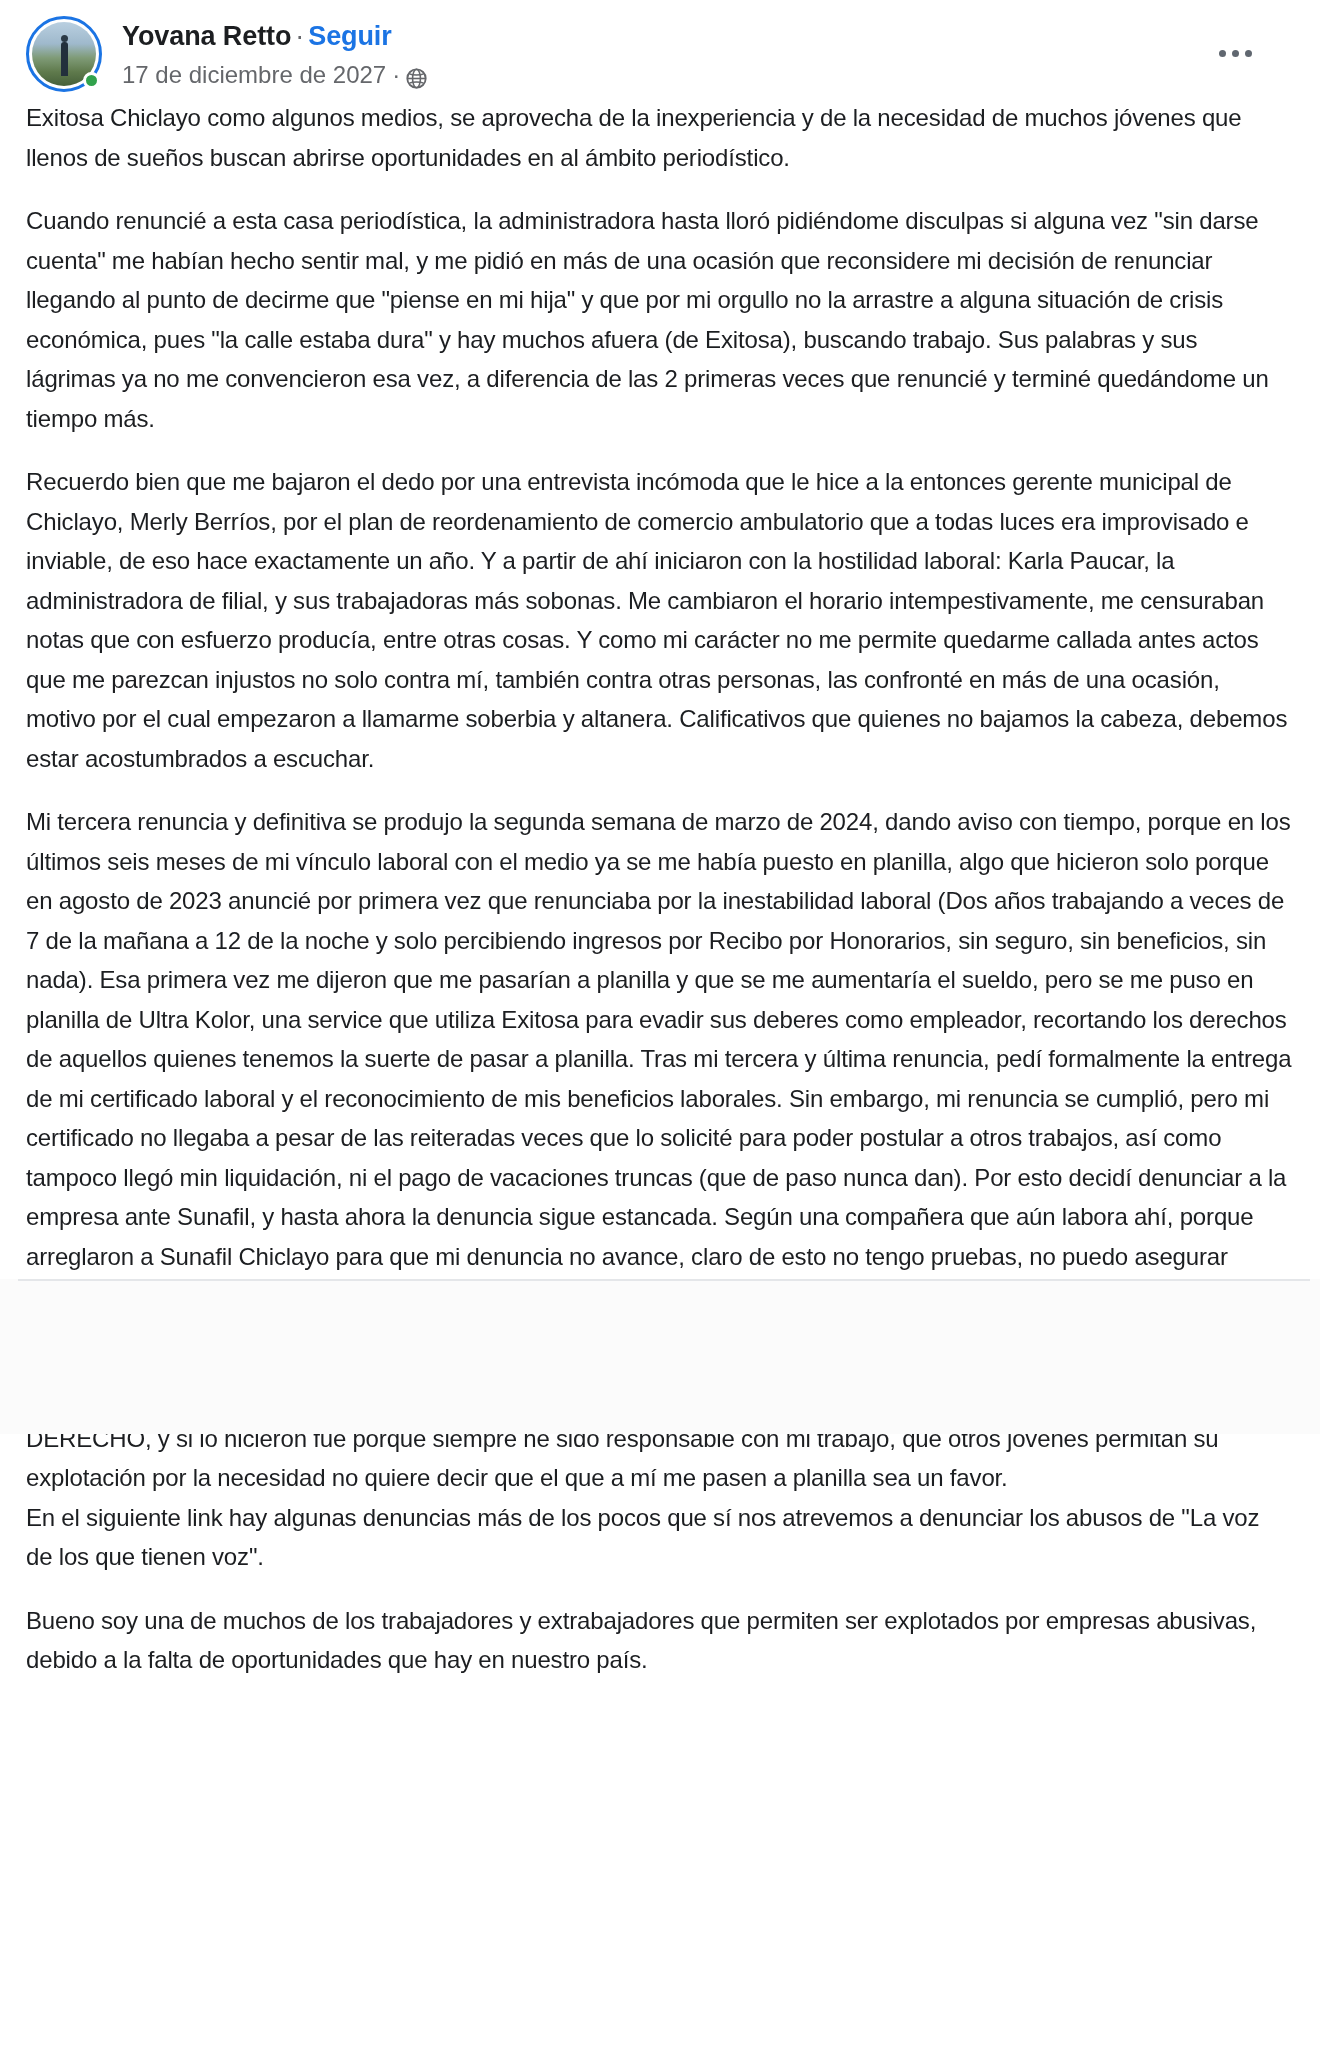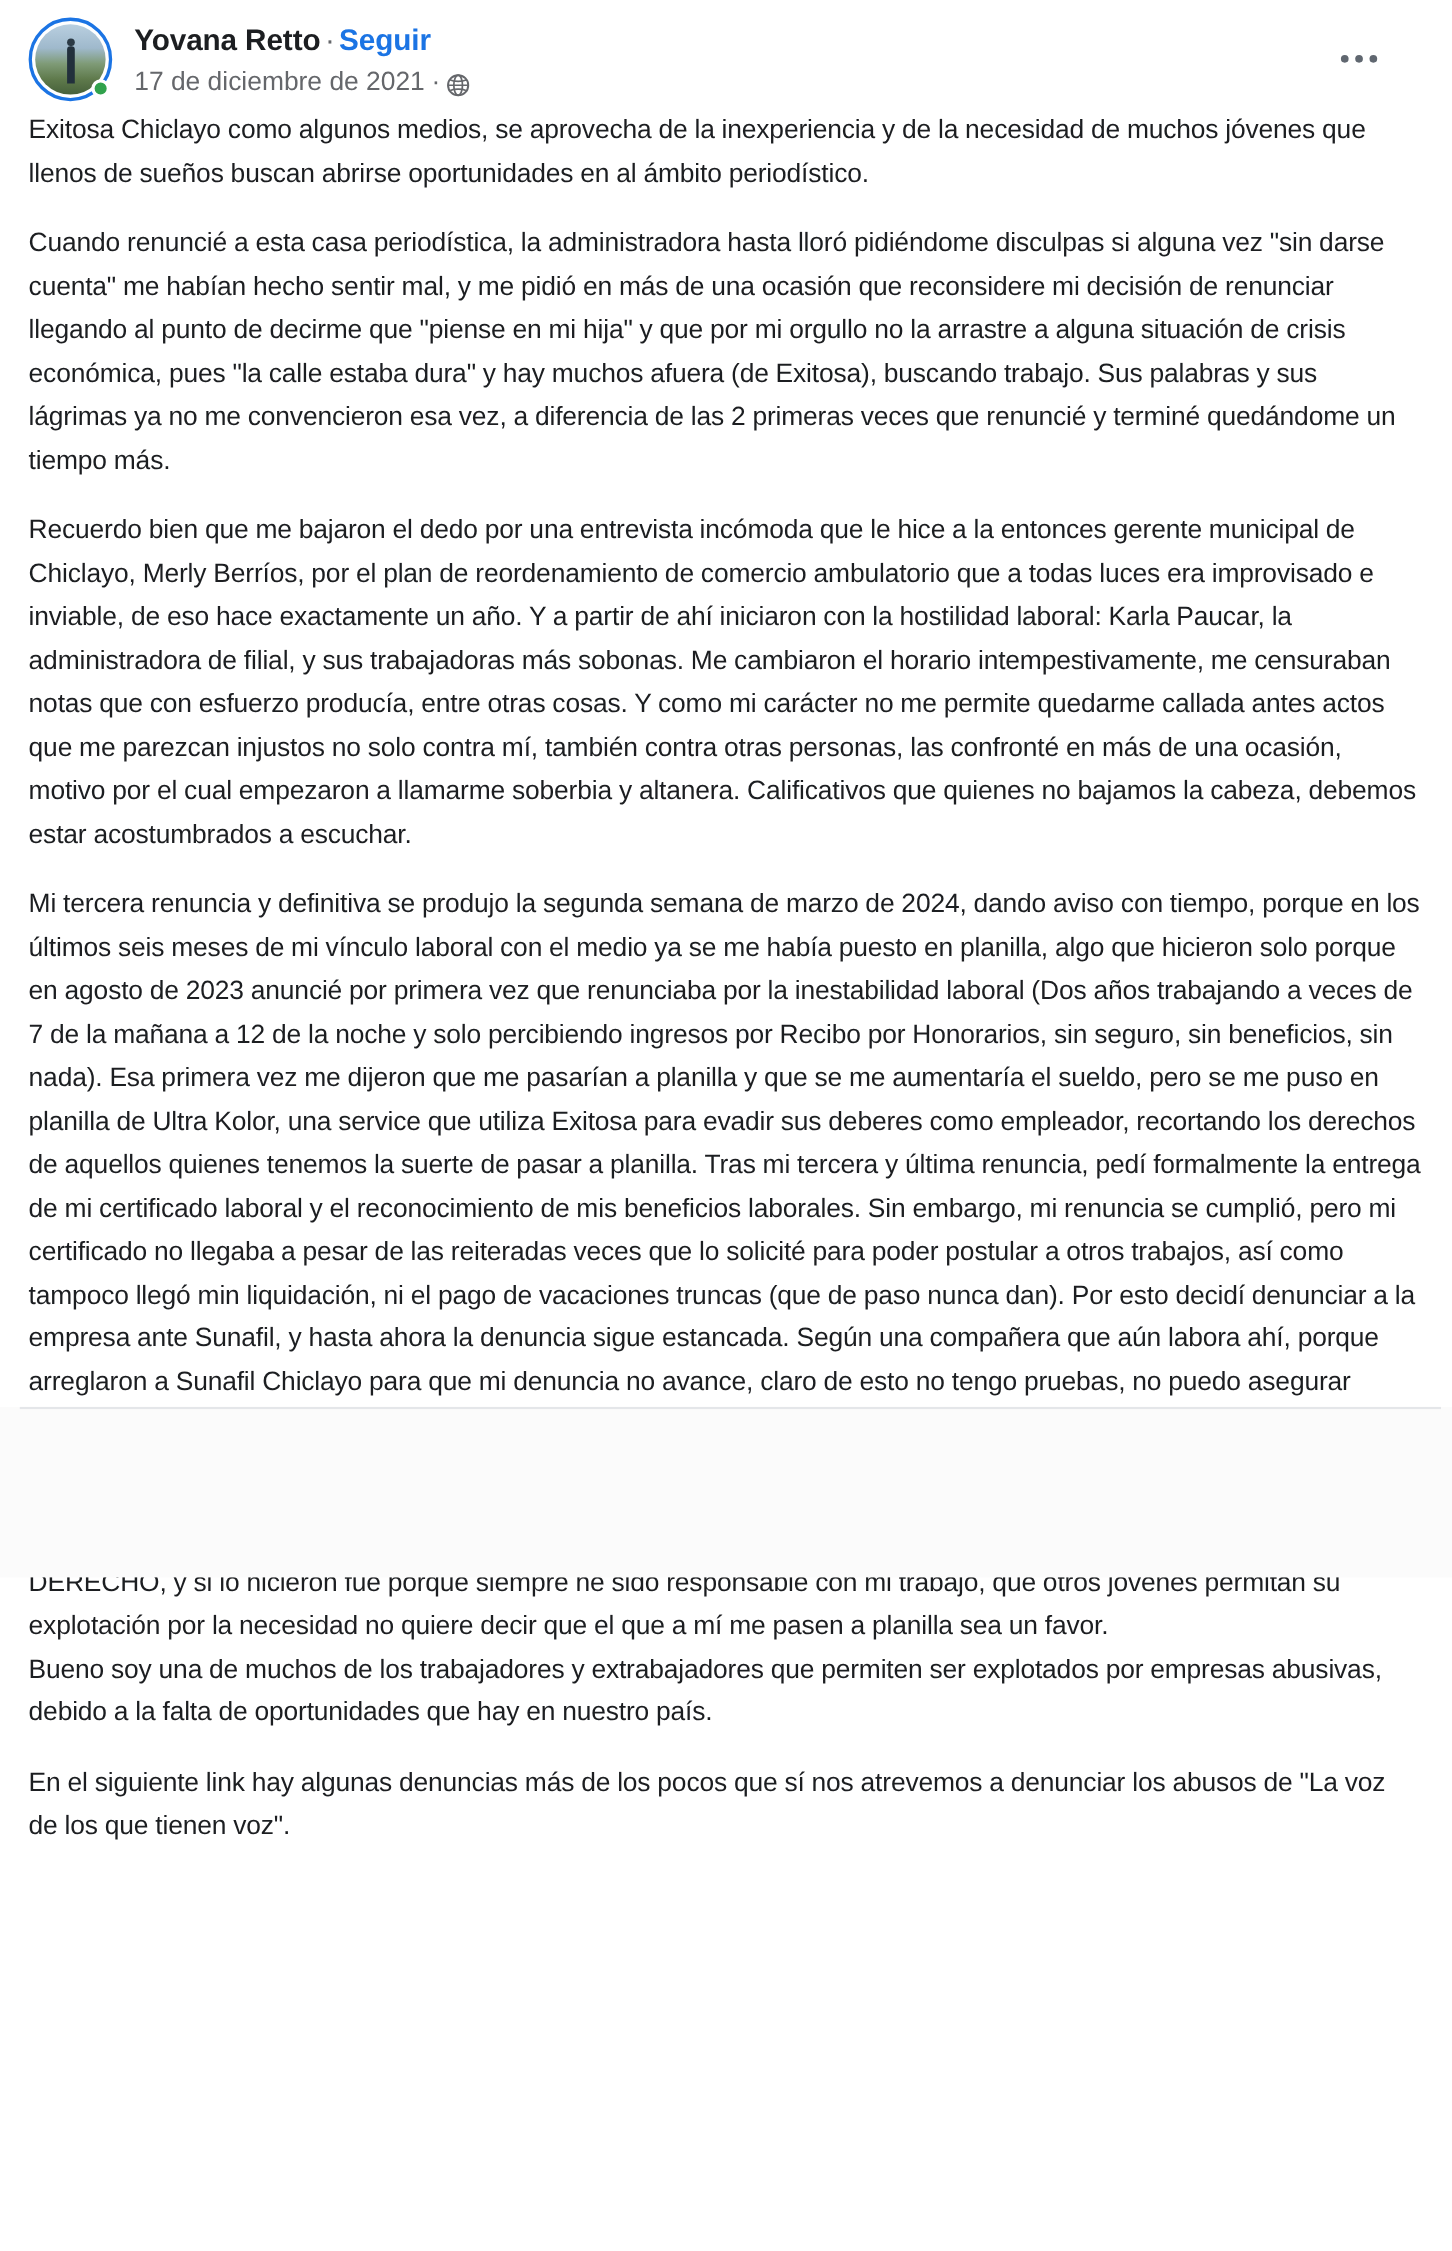--- a/index.html
+++ b/index.html
@@ -193,21 +193,21 @@
       </div>
       <div class="avatar-ring"></div>
       <div class="online-dot"></div>
     </div>
 
     <div class="header-text">
       <div class="author-line">
         <span class="author-name">Yovana Retto</span><span class="dot-sep">·</span><span class="follow-link">Seguir</span>
       </div>
       <div class="meta-line">
-        <span>17 de diciembre de 2021</span>
+        <span>17 de diciembre de 2027</span>
         <span class="meta-sep">·</span>
         <span class="globe-icon">
           <svg viewBox="0 0 16 16" width="21" height="21" aria-hidden="true">
             <circle cx="8" cy="8" r="7" fill="none" stroke="#65676b" stroke-width="1.4"></circle>
             <ellipse cx="8" cy="8" rx="3" ry="7" fill="none" stroke="#65676b" stroke-width="1.2"></ellipse>
             <line x1="1" y1="8" x2="15" y2="8" stroke="#65676b" stroke-width="1.2"></line>
             <path d="M2.6 4.4 C5 5.6 11 5.6 13.4 4.4" fill="none" stroke="#65676b" stroke-width="1.1"></path>
             <path d="M2.6 11.6 C5 10.4 11 10.4 13.4 11.6" fill="none" stroke="#65676b" stroke-width="1.1"></path>
           </svg>
         </span>
@@ -220,21 +220,21 @@
       <span></span>
     </div>
   </div>
 
   <div class="post-body">
     <p>Exitosa Chiclayo como algunos medios, se aprovecha de la inexperiencia y de la necesidad de muchos jóvenes que llenos de sueños buscan abrirse oportunidades en al ámbito periodístico.</p>
     <p>Cuando renuncié a esta casa periodística, la administradora hasta lloró pidiéndome disculpas si alguna vez "sin darse cuenta" me habían hecho sentir mal, y me pidió en más de una ocasión que reconsidere mi decisión de renunciar llegando al punto de decirme que "piense en mi hija" y que por mi orgullo no la arrastre a alguna situación de crisis económica, pues "la calle estaba dura" y hay muchos afuera (de Exitosa), buscando trabajo. Sus palabras y sus lágrimas ya no me convencieron esa vez, a diferencia de las 2 primeras veces que renuncié y terminé quedándome un tiempo más.</p>
     <p>Recuerdo bien que me bajaron el dedo por una entrevista incómoda que le hice a la entonces gerente municipal de Chiclayo, Merly Berríos, por el plan de reordenamiento de comercio ambulatorio que a todas luces era improvisado e inviable, de eso hace exactamente un año. Y a partir de ahí iniciaron con la hostilidad laboral: Karla Paucar, la administradora de filial, y sus trabajadoras más sobonas. Me cambiaron el horario intempestivamente, me censuraban notas que con esfuerzo producía, entre otras cosas. Y como mi carácter no me permite quedarme callada antes actos que me parezcan injustos no solo contra mí, también contra otras personas, las confronté en más de una ocasión, motivo por el cual empezaron a llamarme soberbia y altanera. Calificativos que quienes no bajamos la cabeza, debemos estar acostumbrados a escuchar.</p>
     <p>Mi tercera renuncia y definitiva se produjo la segunda semana de marzo de 2024, dando aviso con tiempo, porque en los últimos seis meses de mi vínculo laboral con el medio ya se me había puesto en planilla, algo que hicieron solo porque en agosto de 2023 anuncié por primera vez que renunciaba por la inestabilidad laboral (Dos años trabajando a veces de 7 de la mañana a 12 de la noche y solo percibiendo ingresos por Recibo por Honorarios, sin seguro, sin beneficios, sin nada). Esa primera vez me dijeron que me pasarían a planilla y que se me aumentaría el sueldo, pero se me puso en planilla de Ultra Kolor, una service que utiliza Exitosa para evadir sus deberes como empleador, recortando los derechos de aquellos quienes tenemos la suerte de pasar a planilla. Tras mi tercera y última renuncia, pedí formalmente la entrega de mi certificado laboral y el reconocimiento de mis beneficios laborales. Sin embargo, mi renuncia se cumplió, pero mi certificado no llegaba a pesar de las reiteradas veces que lo solicité para poder postular a otros trabajos, así como tampoco llegó min liquidación, ni el pago de vacaciones truncas (que de paso nunca dan). Por esto decidí denunciar a la empresa ante Sunafil, y hasta ahora la denuncia sigue estancada. Según una compañera que aún labora ahí, porque arreglaron a Sunafil Chiclayo para que mi denuncia no avance, claro de esto no tengo pruebas, no puedo asegurar nada, pero muchos sabemos como funcionan las entidades públicas.</p>
     <p class="tight">Recuerdo también que antes de irme el director periodístico me dijo: Karla dice que por qué te quejas si a ti se ha puesto en planilla y ganas más que tus otros compañeros. Mi respuesta fue: NO ES UN FAVOR el que me han hecho, es MI DERECHO, y si lo hicieron fue porque siempre he sido responsable con mi trabajo, que otros jóvenes permitan su explotación por la necesidad no quiere decir que el que a mí me pasen a planilla sea un favor.</p>
+    <p>En el siguiente link hay algunas denuncias más de los pocos que sí nos atrevemos a denunciar los abusos de "La voz de los que tienen voz".</p>
     <p>Bueno soy una de muchos de los trabajadores y extrabajadores que permiten ser explotados por empresas abusivas, debido a la falta de oportunidades que hay en nuestro país.</p>
-    <p>En el siguiente link hay algunas denuncias más de los pocos que sí nos atrevemos a denunciar los abusos de "La voz de los que tienen voz".</p>
   </div>
 
   <div class="bottom-edge">
     <div class="edge-line"></div>
   </div>
 
 </div>
 
 </body></html>

